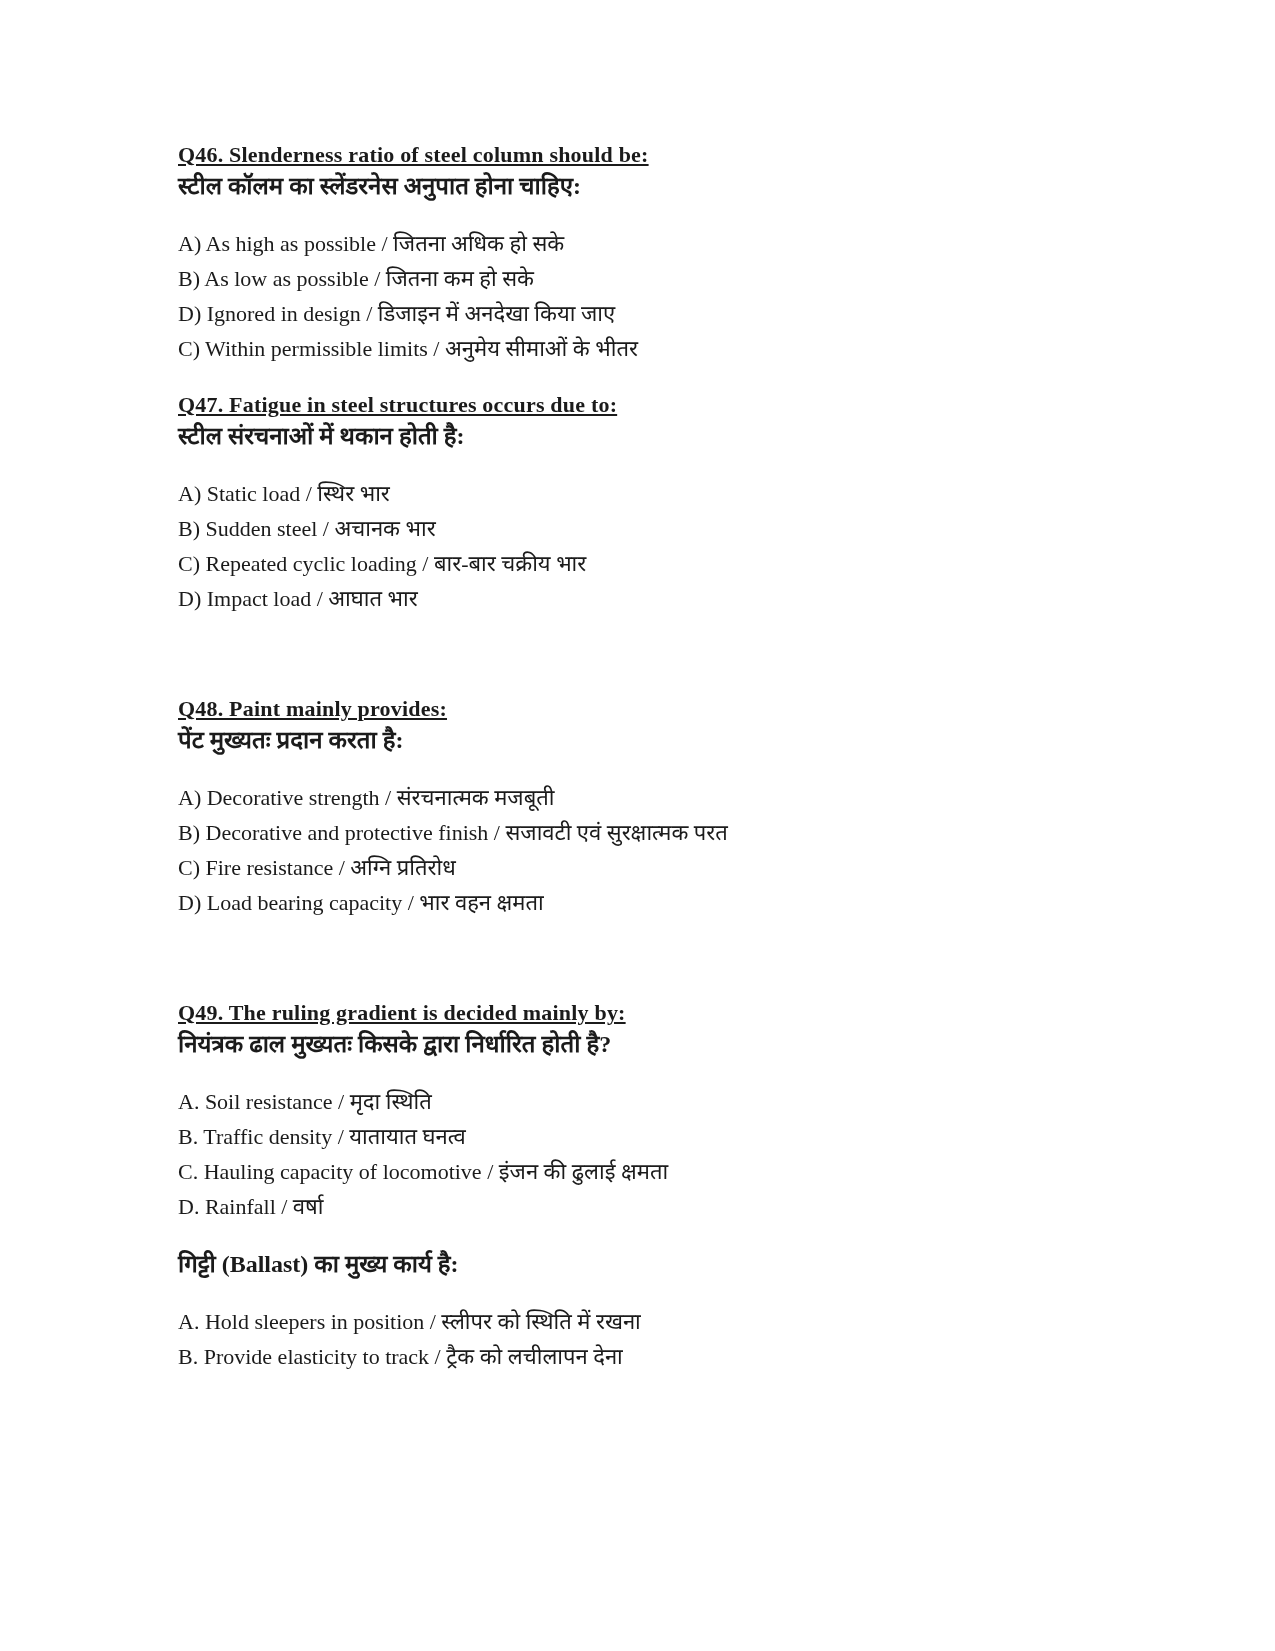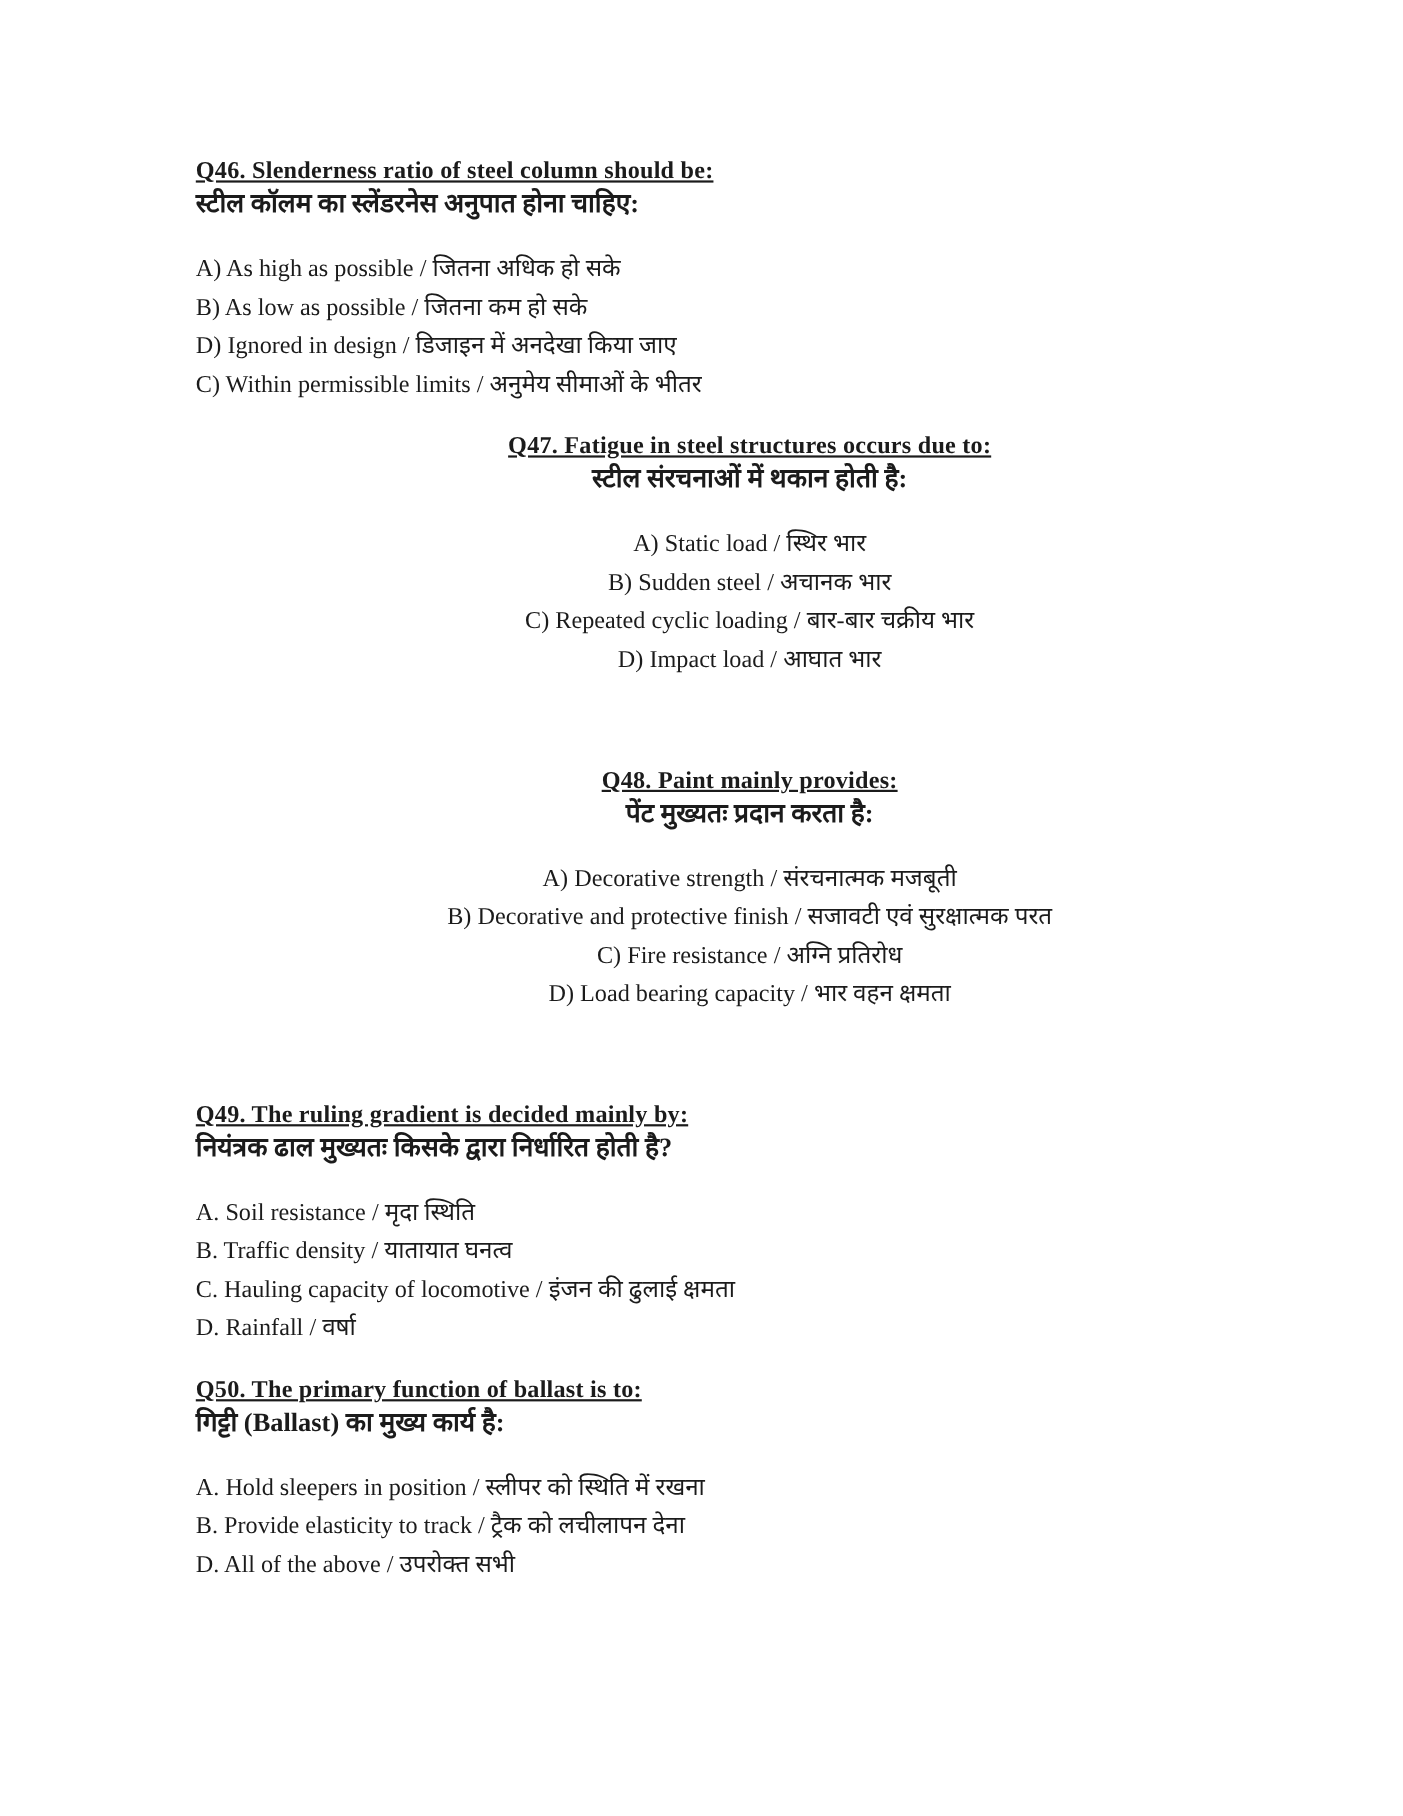--- a/index.html
+++ b/index.html
@@ -38,21 +38,21 @@
   .options {
     margin-top: 24px;
   }
   .option {
     margin: 0;
     font-size: 22px;
     line-height: 35px;
     font-weight: normal;
   }
   .gap-small { margin-bottom: 24px; }
-  .gap-large { margin-bottom: 78px; text-align: center; }
+  .gap-large { margin-bottom: 78px; }
   .gap-end   { margin-bottom: 0; }
 </style>
 </head>
 <body>
 
 <div class="page">
 
   <section class="question gap-small">
     <h2 class="q-title-en">Q46. Slenderness ratio of steel column should be:</h2>
     <h2 class="q-title-hi">स्टील कॉलम का स्लेंडरनेस अनुपात होना चाहिए:</h2>
@@ -91,22 +91,20 @@
     <h2 class="q-title-hi">नियंत्रक ढाल मुख्यतः किसके द्वारा निर्धारित होती है?</h2>
     <div class="options">
       <p class="option">A. Soil resistance / मृदा स्थिति</p>
       <p class="option">B. Traffic density / यातायात घनत्व</p>
       <p class="option">C. Hauling capacity of locomotive / इंजन की ढुलाई क्षमता</p>
       <p class="option">D. Rainfall / वर्षा</p>
     </div>
   </section>
 
   <section class="question gap-end">
-    <h2 class="q-title-en">Q50. The primary function of ballast is to:</h2>
     <h2 class="q-title-hi">गिट्टी (Ballast) का मुख्य कार्य है:</h2>
     <div class="options">
       <p class="option">A. Hold sleepers in position / स्लीपर को स्थिति में रखना</p>
       <p class="option">B. Provide elasticity to track / ट्रैक को लचीलापन देना</p>
-      <p class="option">D. All of the above / उपरोक्त सभी</p>
     </div>
   </section>
 
 </div>
 
 </body></html>

